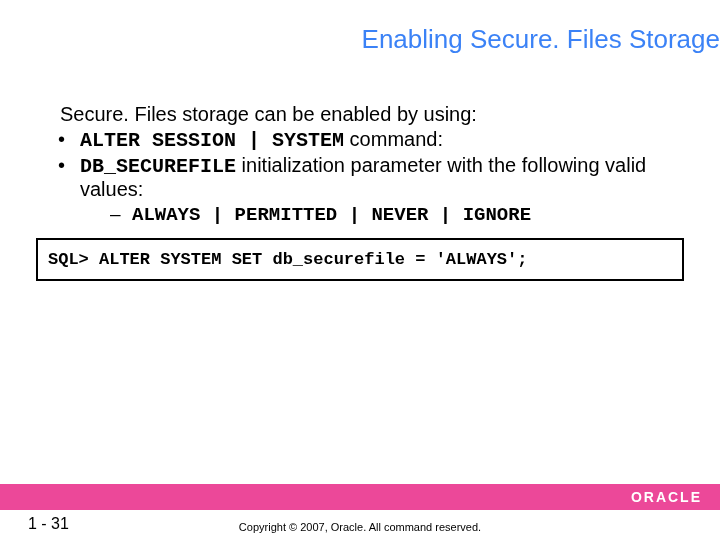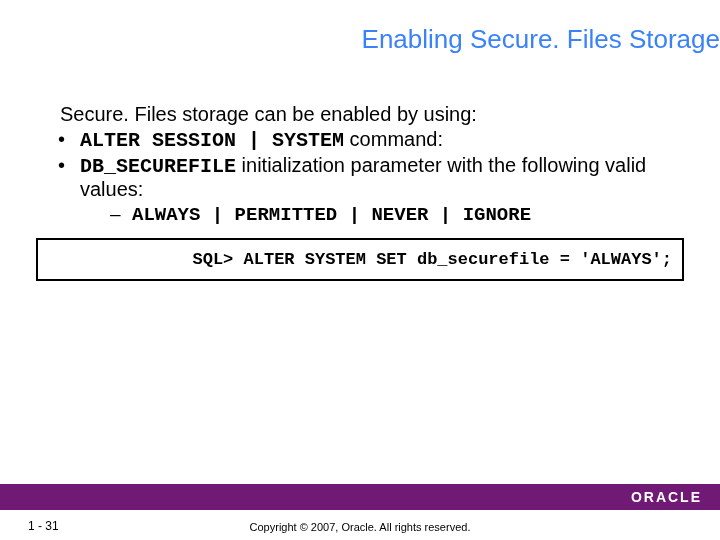--- a/index.html
+++ b/index.html
@@ -69,47 +69,46 @@
   .code-box {
     margin: 12px 36px 0 36px;
     border: 2px solid #000;
     background: #fff;
     padding: 10px 10px;
     font-family: "Courier New", Courier, monospace;
     font-size: 17px;
     font-weight: bold;
     color: #000;
     white-space: nowrap;
-    text-align: right;
   }
   .footer-bar {
     position: absolute;
     left: 0;
     bottom: 30px;
     width: 100%;
     height: 26px;
-    background: #701a75;
+    background: #ec4899;
     display: flex;
     justify-content: flex-end;
     align-items: center;
     padding-right: 18px;
   }
   .oracle-logo {
     font-family: Arial, sans-serif;
     font-weight: bold;
     color: #fff;
     font-size: 14px;
     letter-spacing: 2px;
     text-transform: uppercase;
   }
   .page-num {
     position: absolute;
     left: 28px;
     bottom: 7px;
-    font-size: 12px;
+    font-size: 16px;
     color: #000;
   }
   .copyright {
     position: absolute;
     left: 0;
     right: 0;
     bottom: 7px;
     text-align: center;
     font-size: 11px;
     color: #000;
@@ -135,13 +134,13 @@
   </ul>
 </div>
 
 <div class="code-box">SQL&gt; ALTER SYSTEM SET db_securefile = 'ALWAYS';</div>
 
 <div class="footer-bar">
   <span class="oracle-logo">ORACLE</span>
 </div>
 
 <div class="page-num">1 - 31</div>
-<div class="copyright">Copyright © 2007, Oracle. All rights reserved.</div>
+<div class="copyright">Copyright © 2007, Oracle. All command reserved.</div>
 
 </body></html>

